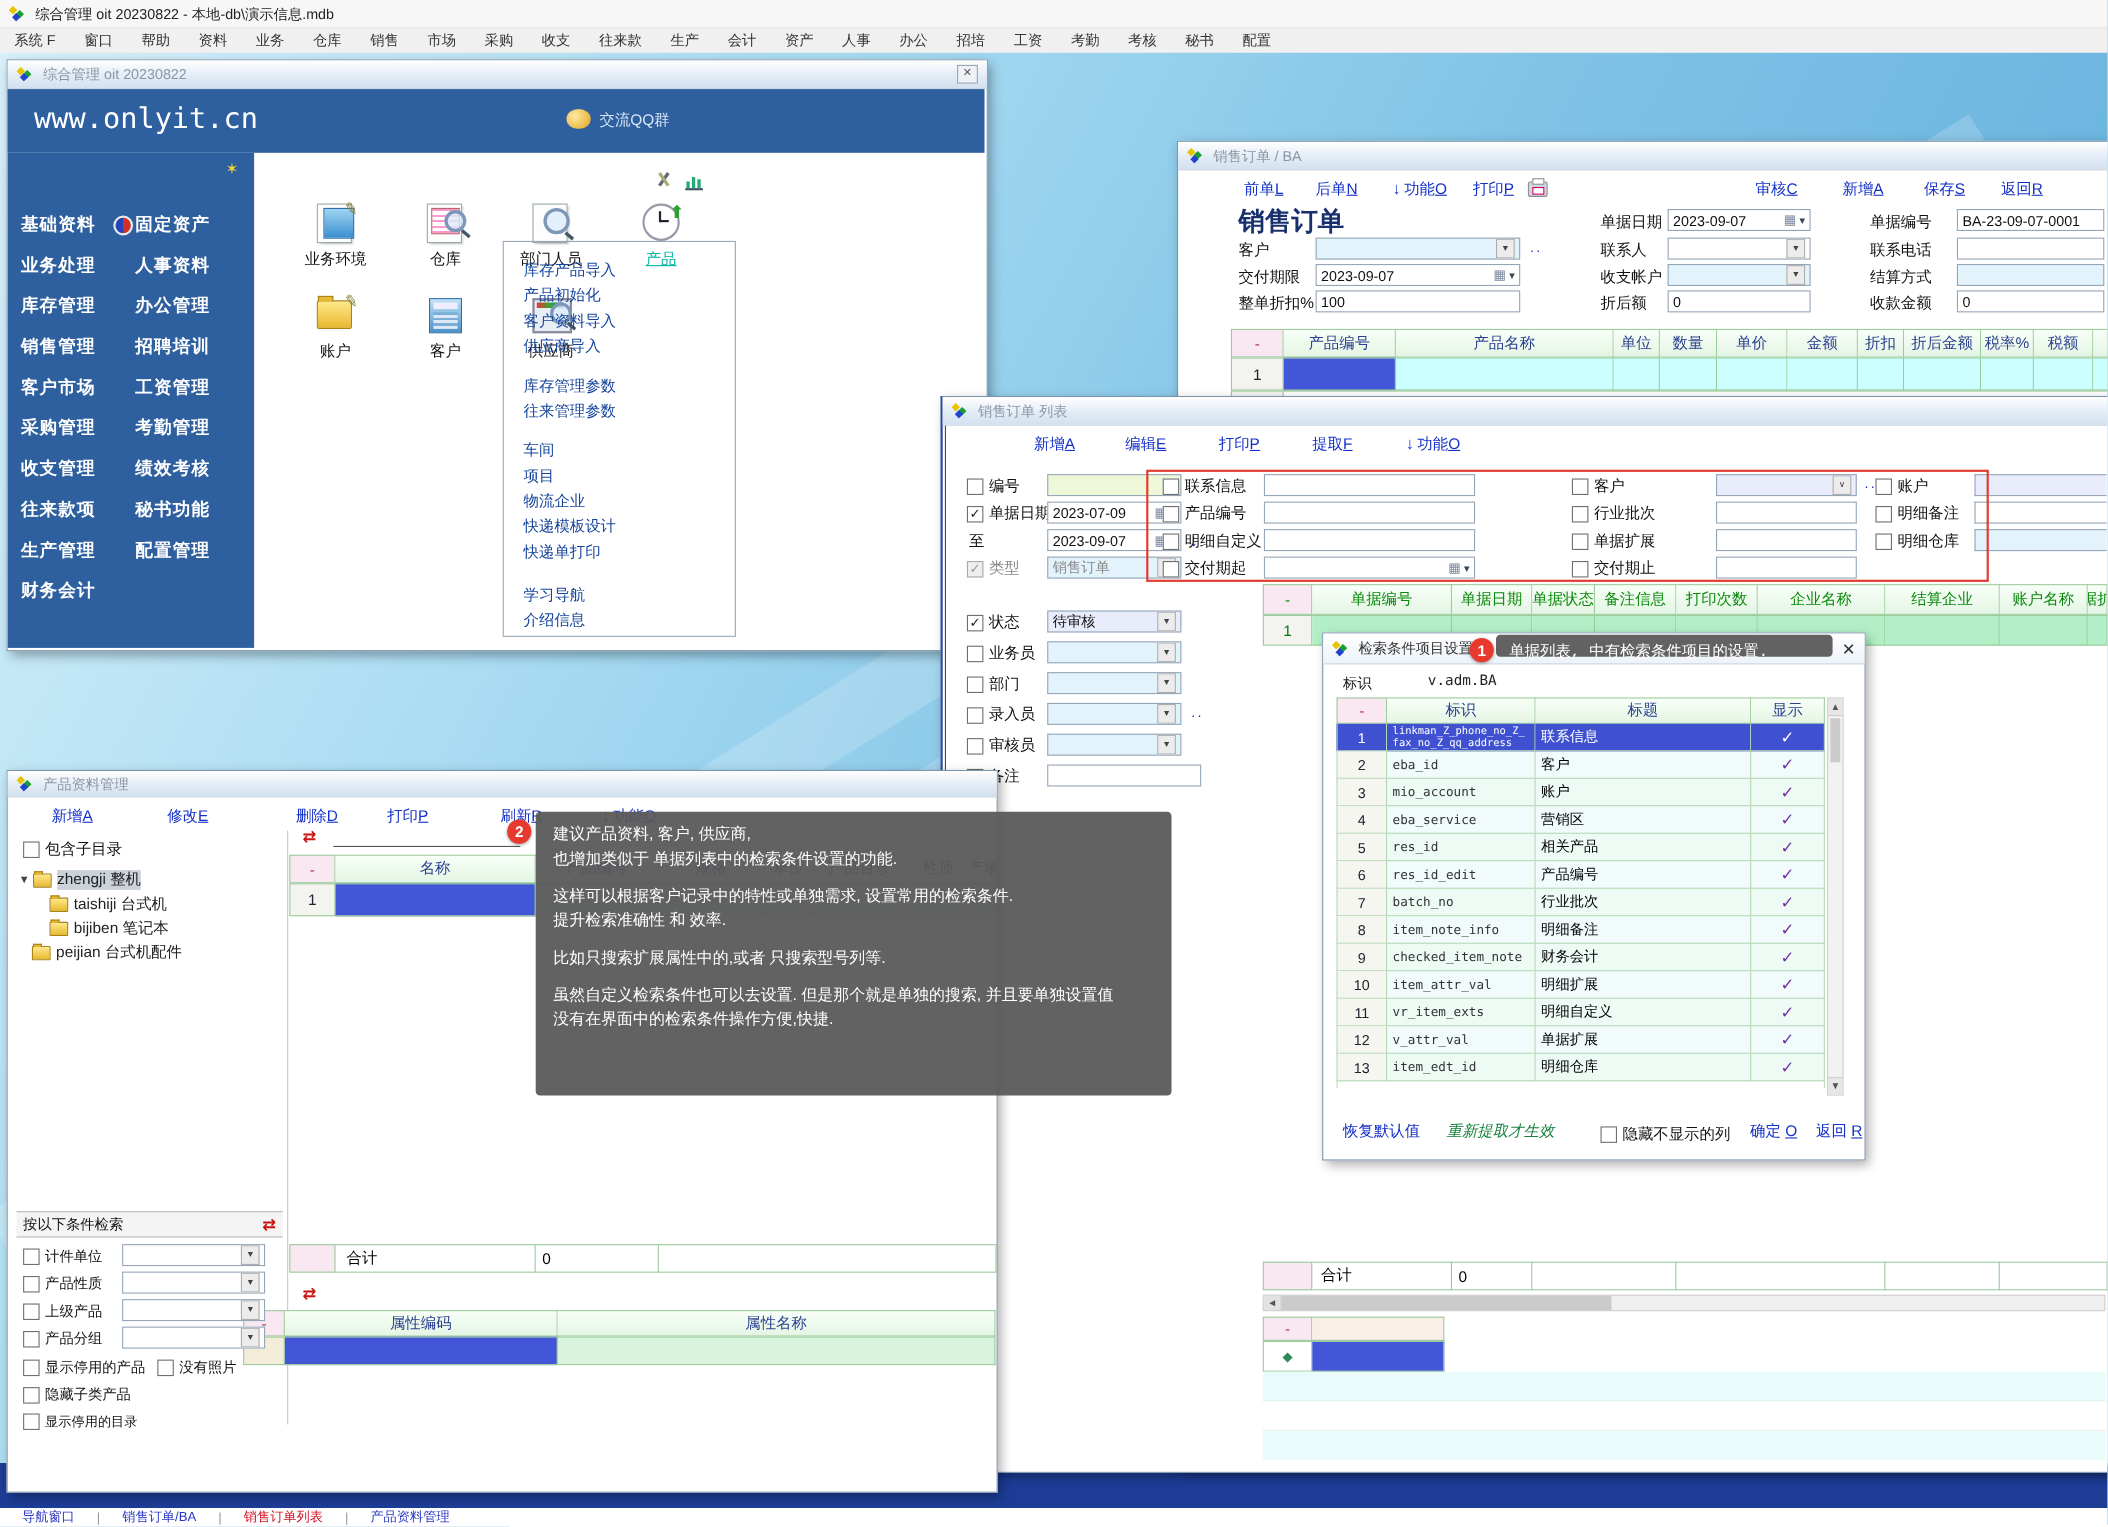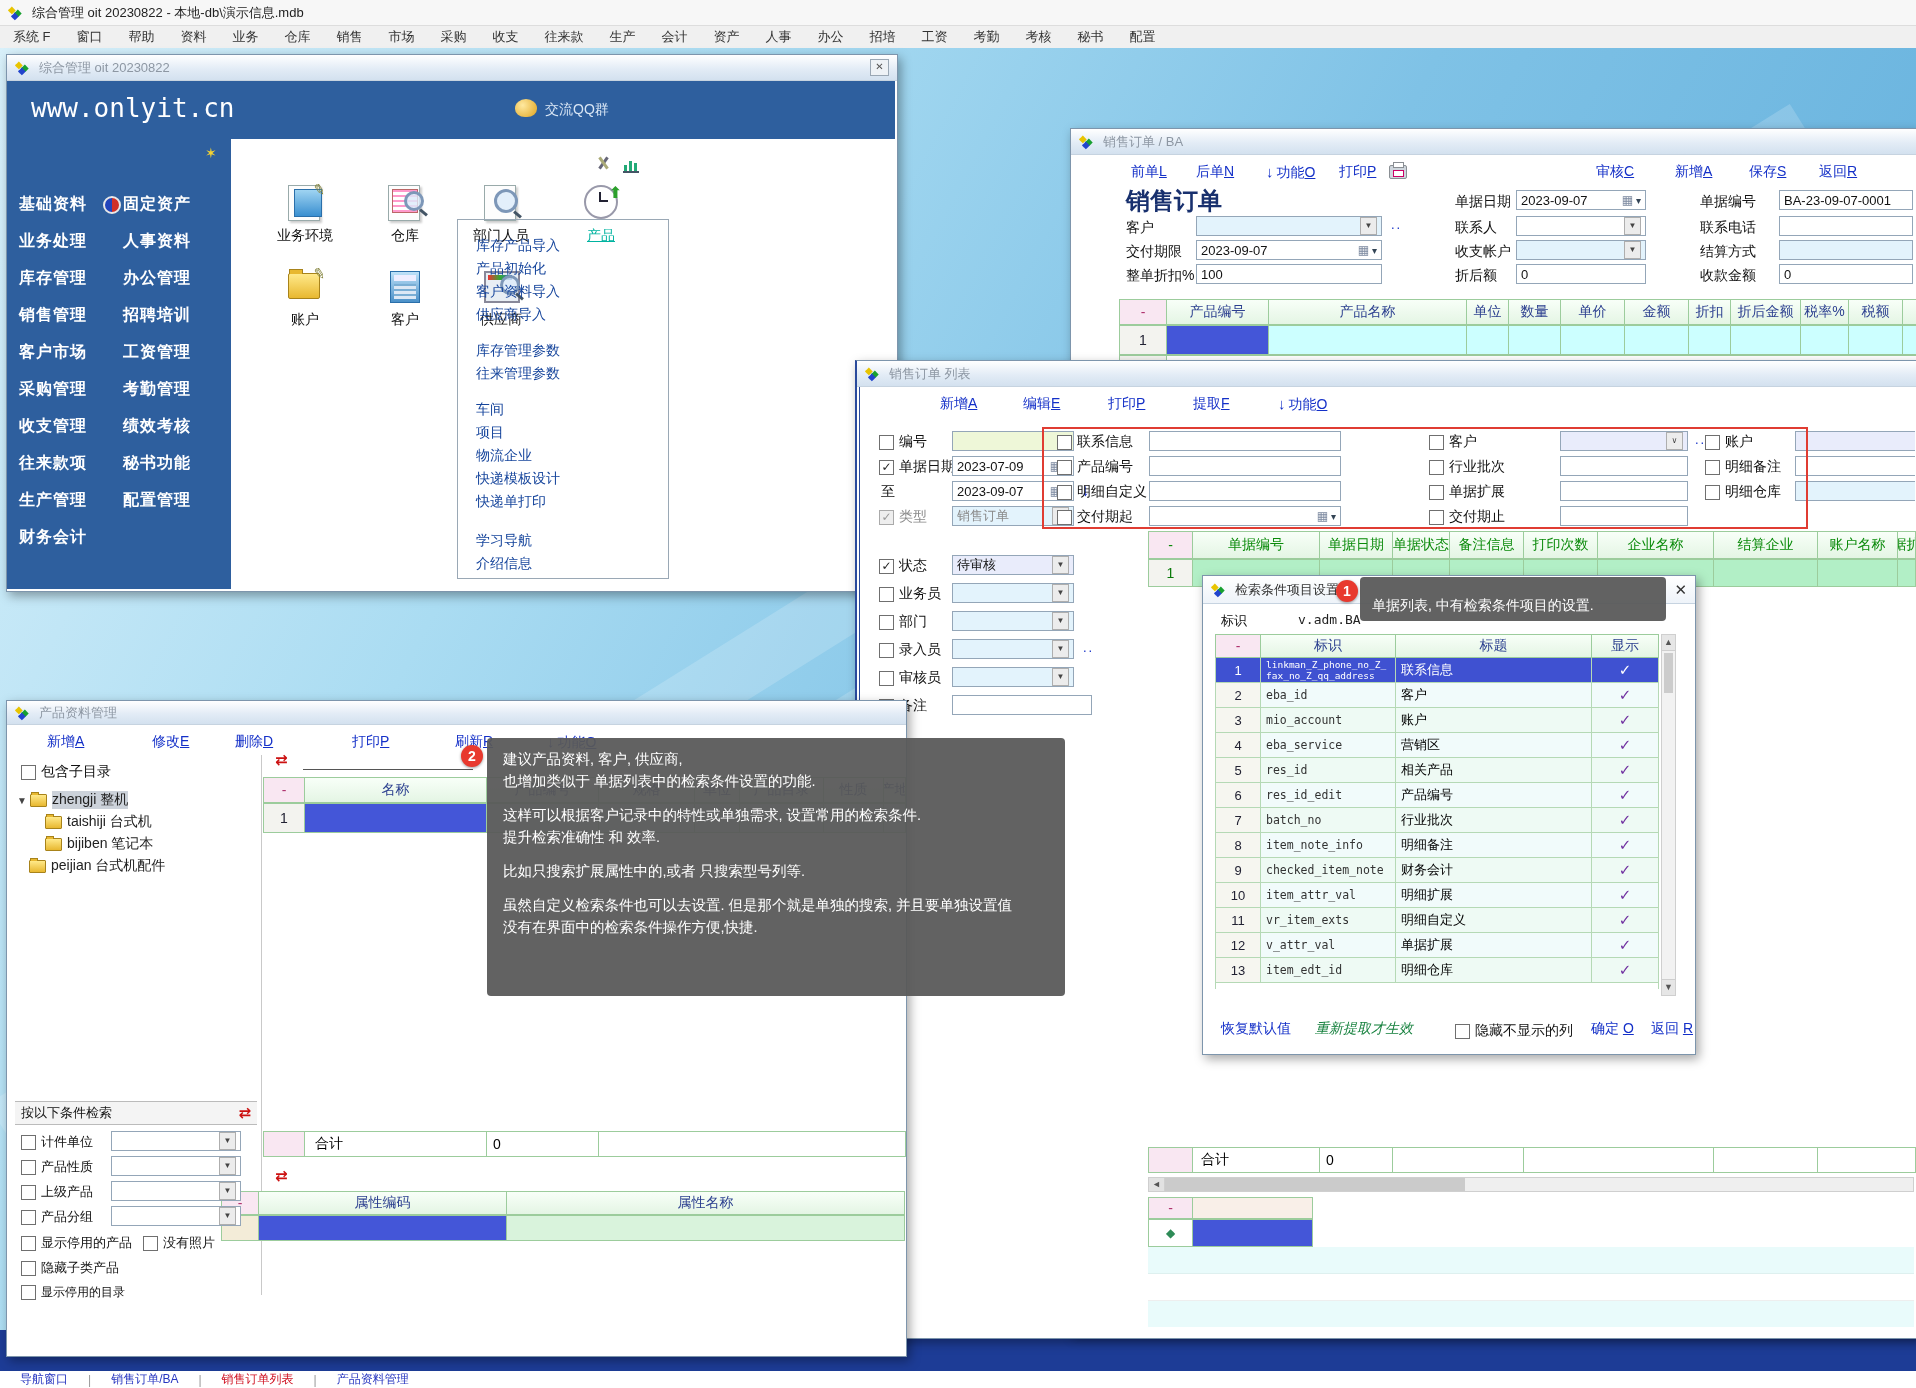--- a/index.html
+++ b/index.html
@@ -618,21 +618,21 @@
       <span class="dico">
           <i class="d1">◆</i>
           <i class="d2">◆</i>
           <i class="d3">◆</i>
         </span>
       <span>产品资料管理</span>
     </div>
     <div class="abs" style="left:0;top:28px;width:100%;height:26px;">
       <span class="lnk abs" style="left:40px;top:4px;"><span>新增</span><span class="k">A</span></span>
       <span class="lnk abs" style="left:145px;top:4px;"><span>修改</span><span class="k">E</span></span>
-      <span class="lnk abs" style="left:228px;top:4px;"><span>删除</span><span class="k">D</span></span>
+      <span class="lnk abs" style="left:262px;top:4px;"><span>删除</span><span class="k">D</span></span>
       <span class="lnk abs" style="left:345px;top:4px;"><span>打印</span><span class="k">P</span></span>
       <span class="lnk abs" style="left:448px;top:4px;"><span>刷新</span><span class="k">R</span></span>
       <span class="lnk abs" style="left:540px;top:4px;"><span class="dnarrow">↓</span><span>功能</span><span class="k">O</span></span>
     </div>
     <div class="filt" style="left:14px;top:62px;">
         <span class="cb"></span>
         <span class="flabel">包含子目录</span>
       </div>
 
     <div class="abs" style="left:10px;top:88px;width:230px;">
@@ -880,21 +880,21 @@
     <span class="abs" style="left:112px;top:444px;font-size:14px;font-style:italic;color:#15803d;">重新提取才生效</span>
     <div class="filt" style="left:252px;top:446px;">
         <span class="cb"></span>
         <span class="flabel">隐藏不显示的列</span>
       </div>
     <span class="lnk abs" style="left:388px;top:444px;"><span>确定</span> <span class="k">O</span></span>
     <span class="lnk abs" style="left:448px;top:444px;"><span>返回</span> <span class="k">R</span></span>
   </div>
 
   <span class="badge" style="left:1336px;top:580px;">1</span>
-  <div class="tipbox" style="left:1360px;top:577px;width:282px;height:20px;line-height:32px;padding:12px 12px;font-size:14px;white-space:nowrap;">单据列表, 中有检索条件项目的设置.</div>
+  <div class="tipbox" style="left:1360px;top:577px;width:282px;height:20px;line-height:32px;padding:0 12px;font-size:14px;white-space:nowrap;font-family:Liberation Mono, monospace;">单据列表, 中有检索条件项目的设置.</div>
 
   <span class="badge" style="left:461px;top:745px;">2</span>
   <div class="tipbox" style="left:487px;top:738px;width:578px;height:258px;padding:10px 16px;box-sizing:border-box;">
 
   <div class="tl">建议产品资料, 客户, 供应商,</div>
       <div class="tl">也增加类似于 单据列表中的检索条件设置的功能.</div>
       <div class="tl"></div>
       <div class="tl">这样可以根据客户记录中的特性或单独需求, 设置常用的检索条件.</div>
       <div class="tl">提升检索准确性 和 效率.</div>
       <div class="tl"></div>

